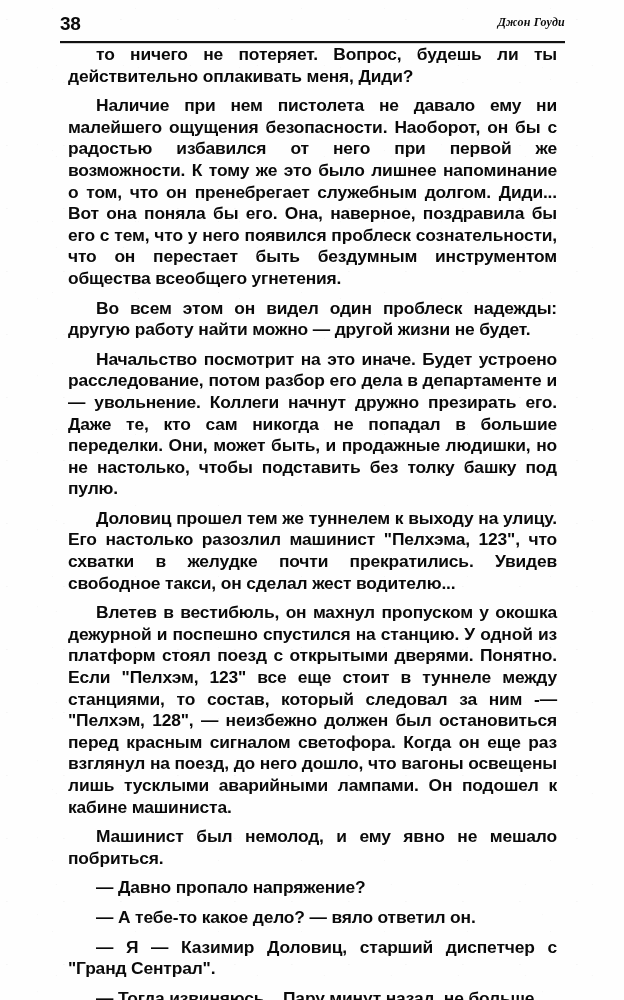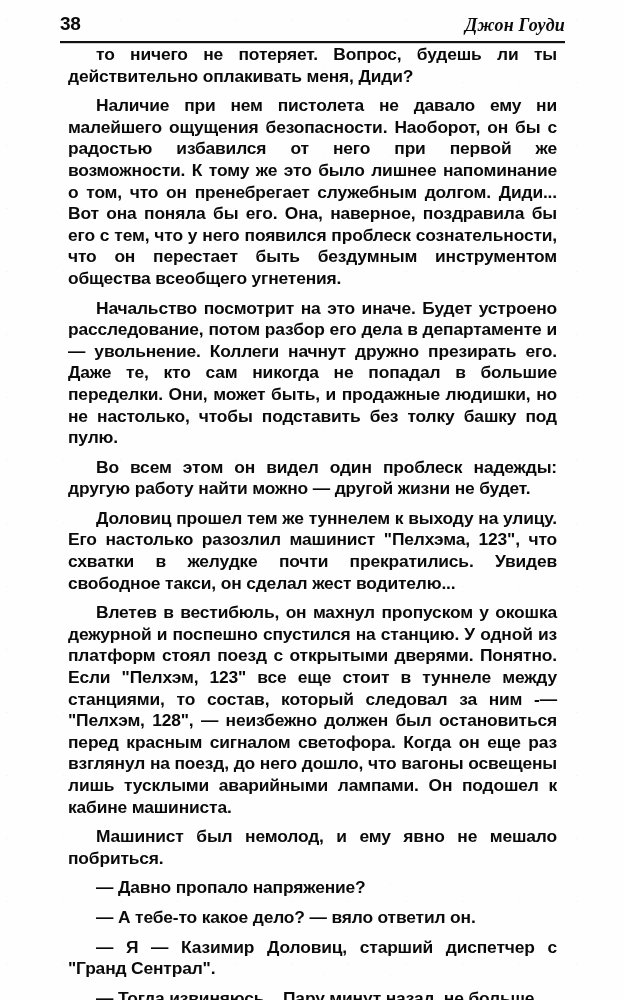--- a/index.html
+++ b/index.html
@@ -48,21 +48,21 @@
     top: 14px;
     font-size: 19px;
     font-weight: bold;
     letter-spacing: -0.3px;
     line-height: 1;
   }
   .running-head {
     position: absolute;
     right: 0;
     top: 16px;
-    font-size: 18px;
+    font-size: 12px;
     font-weight: bold;
     font-style: italic;
     font-family: "Liberation Serif", "DejaVu Serif", serif;
     letter-spacing: 0.2px;
     line-height: 1;
   }
   .rule {
     position: absolute;
     left: 0;
     right: 0;
@@ -116,22 +116,22 @@
 
     <div class="header">
       <div class="folio">38</div>
       <div class="running-head">Джон Гоуди</div>
       <div class="rule"></div>
     </div>
 
     <div class="body-text">
       <p class="para">то ничего не потеряет. Вопрос, будешь ли ты действительно оплакивать меня, Диди?</p>
       <p class="para">Наличие при нем пистолета не давало ему ни малейшего ощущения безопасности. Наоборот, он бы с радостью избавился от него при первой же возможности. К тому же это было лишнее напоминание о том, что он пренебрегает служебным долгом. Диди... Вот она поняла бы его. Она, наверное, поздравила бы его с тем, что у него появился проблеск сознательности, что он перестает быть бездумным инструментом общества всеобщего угнетения.</p>
+      <p class="para">Во всем этом он видел один проблеск надежды: другую работу найти можно — другой жизни не будет.</p>
       <p class="para">Начальство посмотрит на это иначе. Будет устроено расследование, потом разбор его дела в департаменте и — увольнение. Коллеги начнут дружно презирать его. Даже те, кто сам никогда не попадал в большие переделки. Они, может быть, и продажные людишки, но не настолько, чтобы подставить без толку башку под пулю.</p>
-      <p class="para">Во всем этом он видел один проблеск надежды: другую работу найти можно — другой жизни не будет.</p>
     </div>
 
 
     <div class="body-text" style="margin-top:0">
       <p class="para">Доловиц прошел тем же туннелем к выходу на улицу. Его настолько разозлил машинист "Пелхэма, 123", что схватки в желудке почти прекратились. Увидев свободное такси, он сделал жест водителю...</p>
       <p class="para">Влетев в вестибюль, он махнул пропуском у окошка дежурной и поспешно спустился на станцию. У одной из платформ стоял поезд с открытыми дверями. Понятно. Если "Пелхэм, 123" все еще стоит в туннеле между станциями, то состав, который следовал за ним -— "Пелхэм, 128", — неизбежно должен был остановиться перед красным сигналом светофора. Когда он еще раз взглянул на поезд, до него дошло, что вагоны освещены лишь тусклыми аварийными лампами. Он подошел к кабине машиниста.</p>
       <p class="para">Машинист был немолод, и ему явно не мешало побриться.</p>
       <p class="para">— Давно пропало напряжение?</p>
       <p class="para">— А тебе-то какое дело? — вяло ответил он.</p>
       <p class="para">— Я — Казимир Доловиц, старший диспетчер с "Гранд Сентрал".</p>

